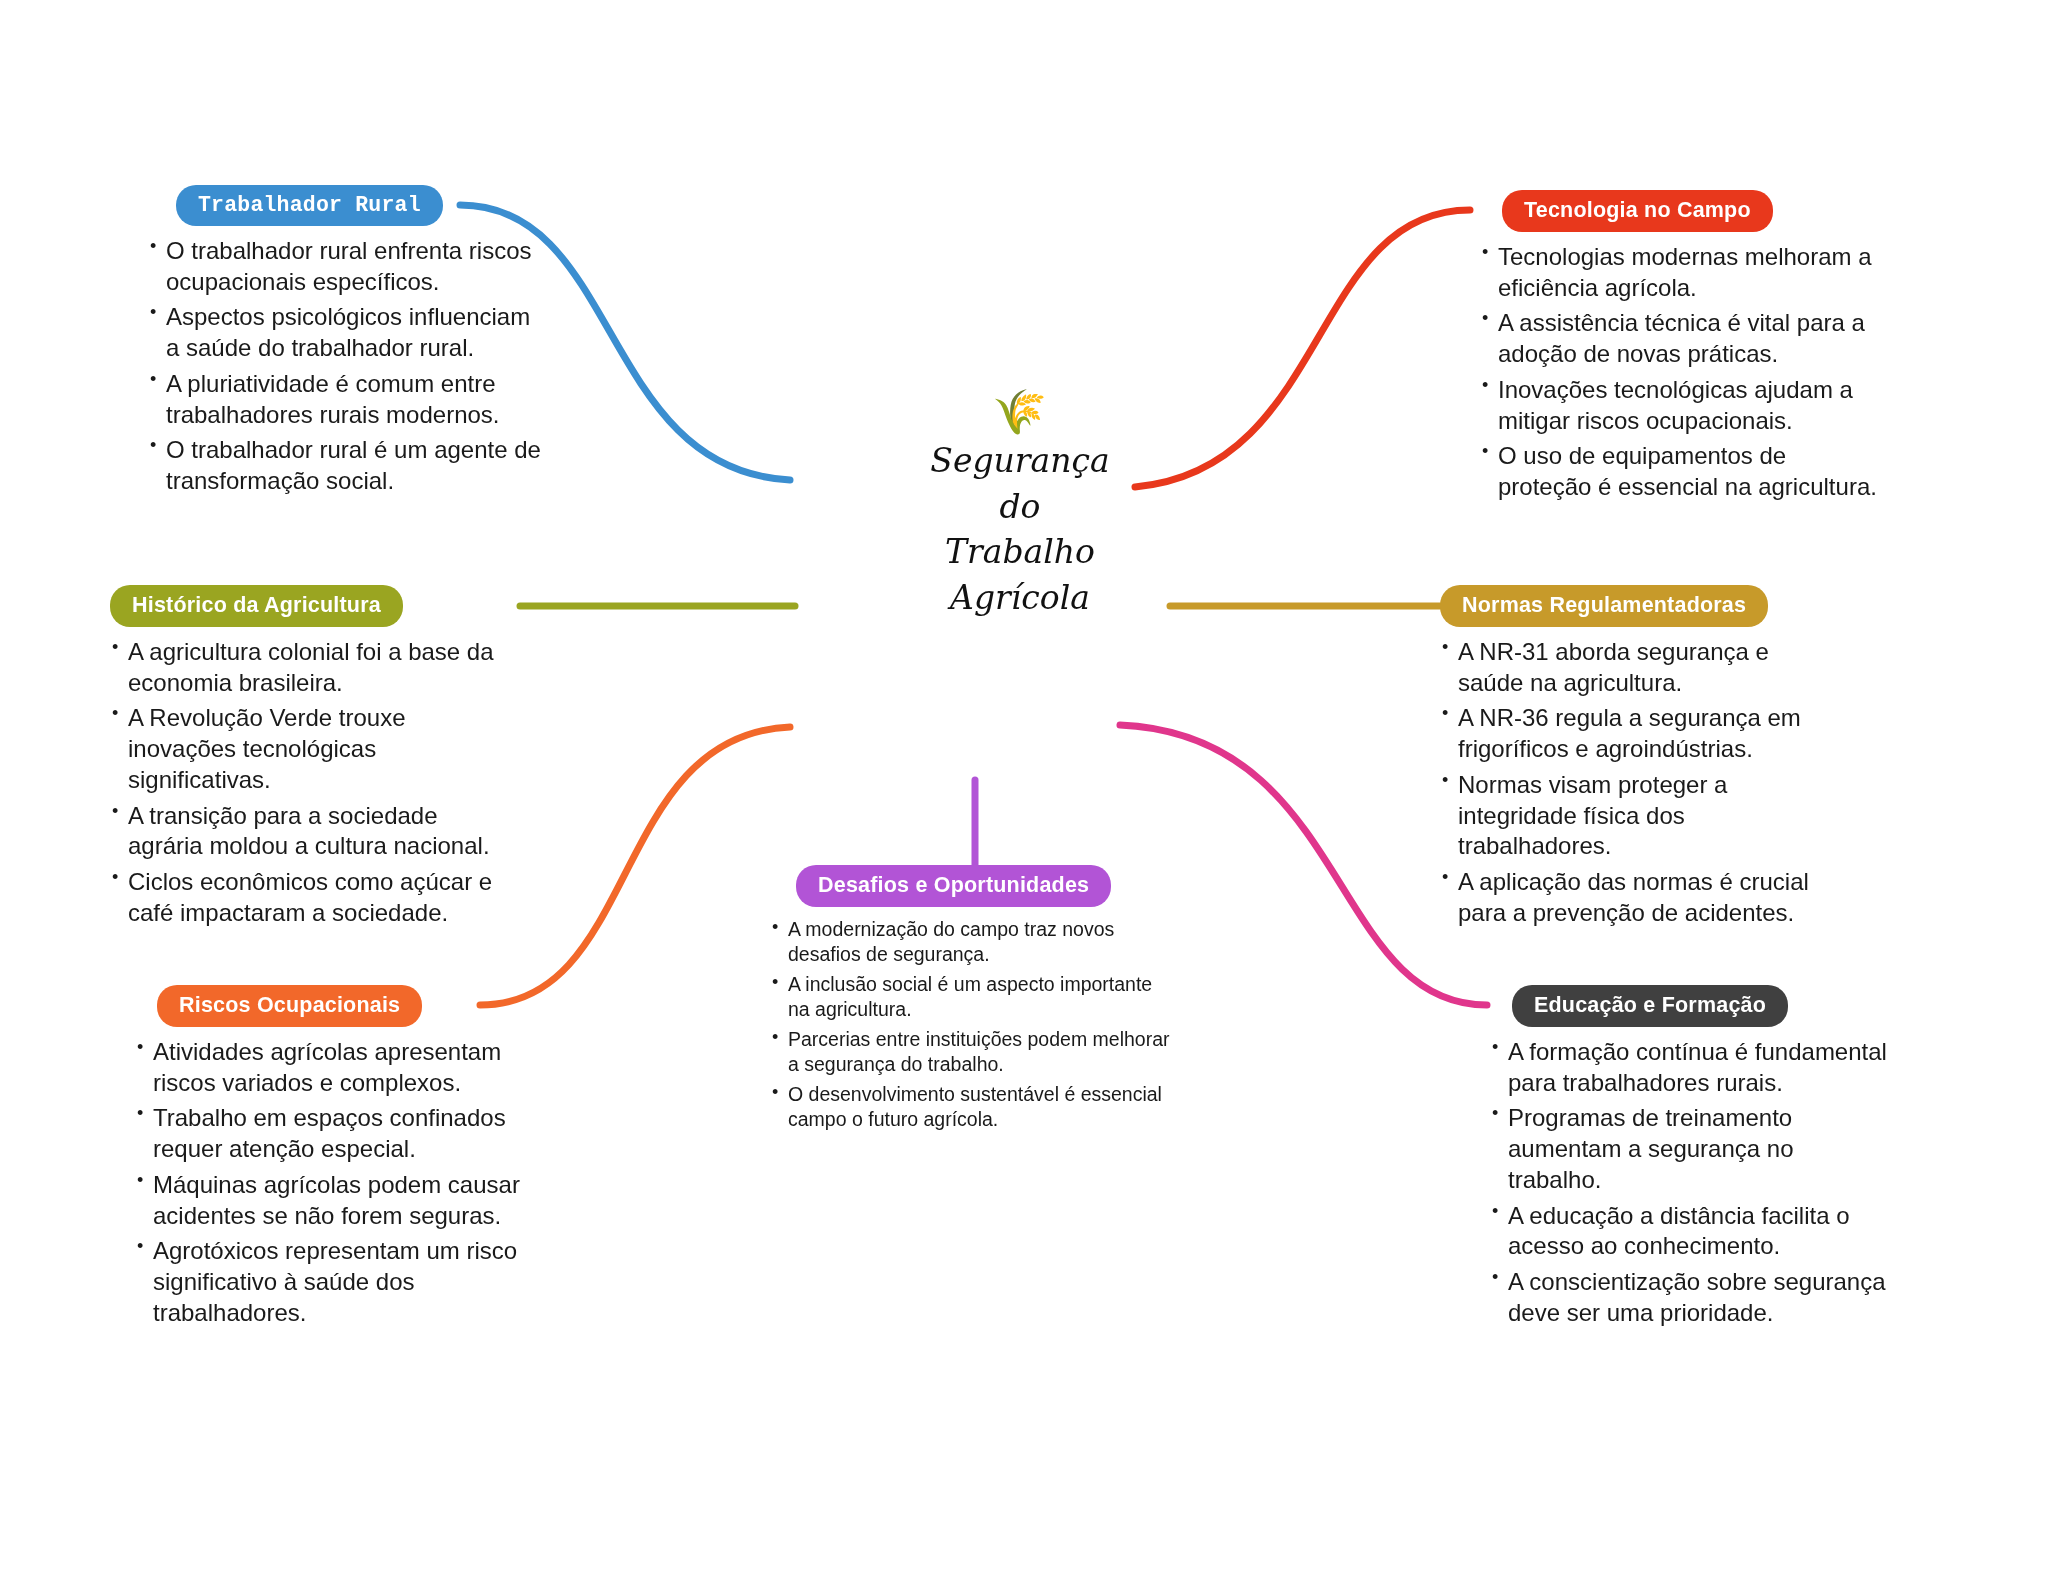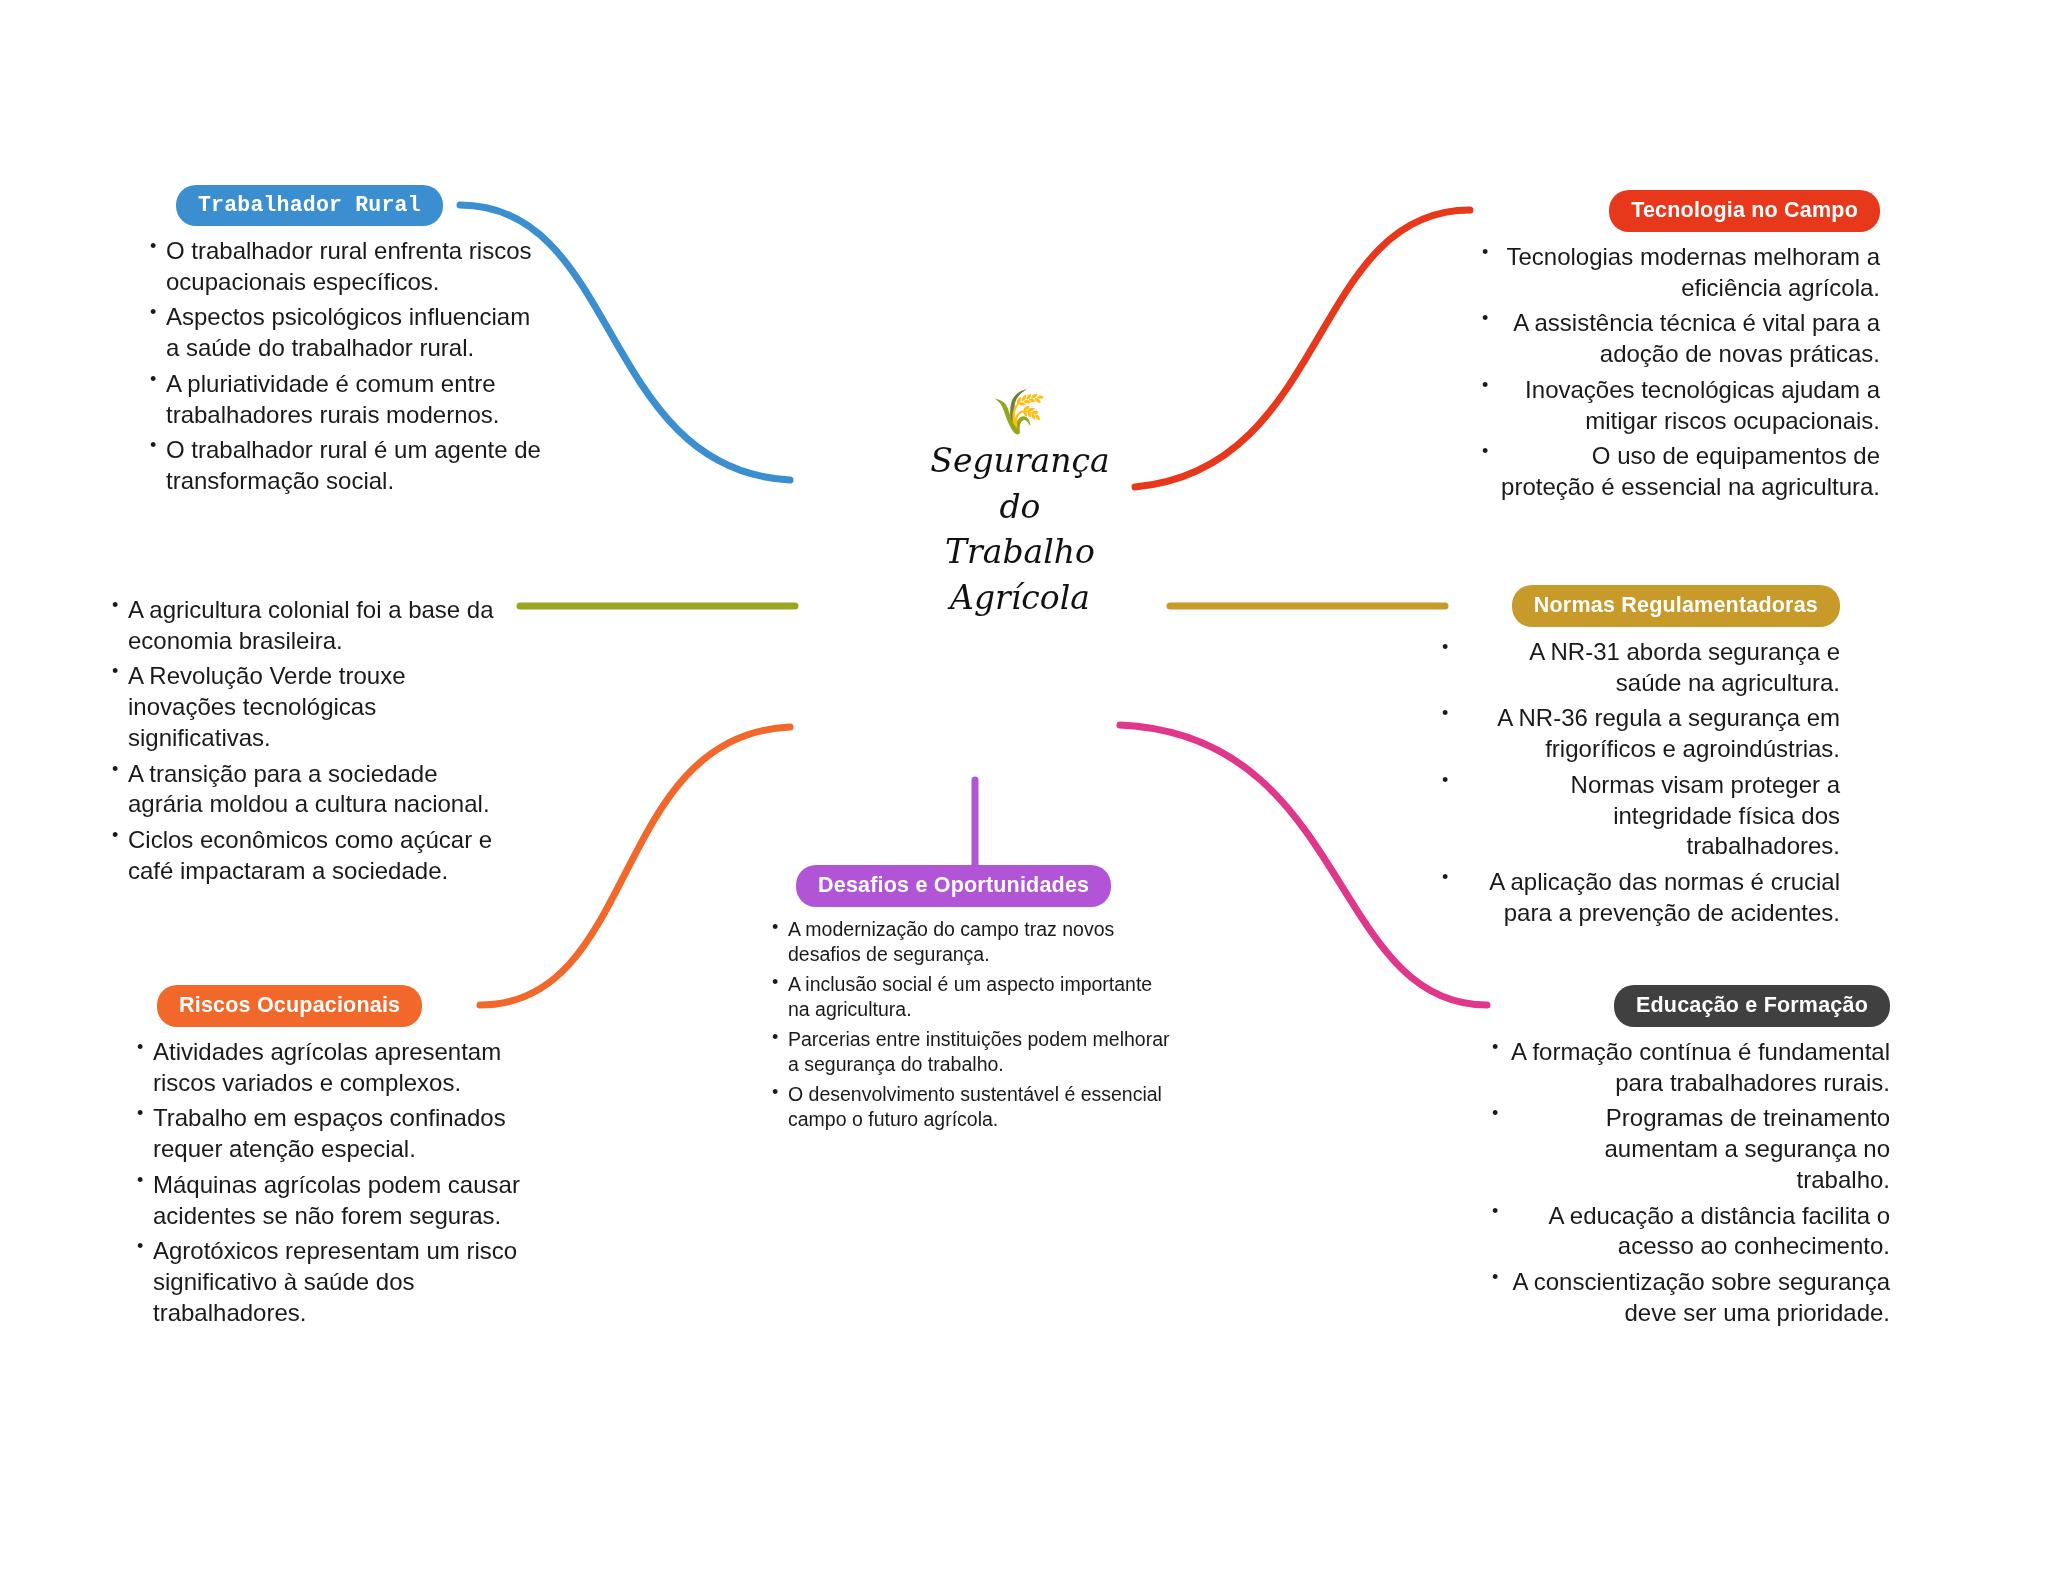--- a/index.html
+++ b/index.html
@@ -44,21 +44,21 @@
     font-style: italic;
     font-size: 33px;
     line-height: 1.38;
     color: #111111;
     white-space: pre-line;
   }
   .branch {
     position: absolute;
     width: 400px;
   }
-  .branch.right { text-align: right; }
+  .branch.right { text-align: left; }
   .pill {
     display: inline-block;
     border-radius: 20px;
     padding: 8px 22px 9px 22px;
     color: #ffffff;
     font-weight: bold;
     font-size: 21.5px;
     letter-spacing: .2px;
     white-space: nowrap;
   }
@@ -136,20 +136,23 @@
     </div>
     <ul class="items">
       <li>O trabalhador rural enfrenta riscos ocupacionais específicos.</li>
       <li>Aspectos psicológicos influenciam a saúde do trabalhador rural.</li>
       <li>A pluriatividade é comum entre trabalhadores rurais modernos.</li>
       <li>O trabalhador rural é um agente de transformação social.</li>
     </ul>
   </div>
 
   <div class="branch left" id="b-historico">
+    <div class="pill-wrap">
+      <span class="pill" style="background:#9aa521">Histórico da Agricultura</span>
+    </div>
     <ul class="items">
       <li>A agricultura colonial foi a base da economia brasileira.</li>
       <li>A Revolução Verde trouxe inovações tecnológicas significativas.</li>
       <li>A transição para a sociedade agrária moldou a cultura nacional.</li>
       <li>Ciclos econômicos como açúcar e café impactaram a sociedade.</li>
     </ul>
   </div>
 
   <div class="branch left" id="b-riscos">
     <div class="pill-wrap">

